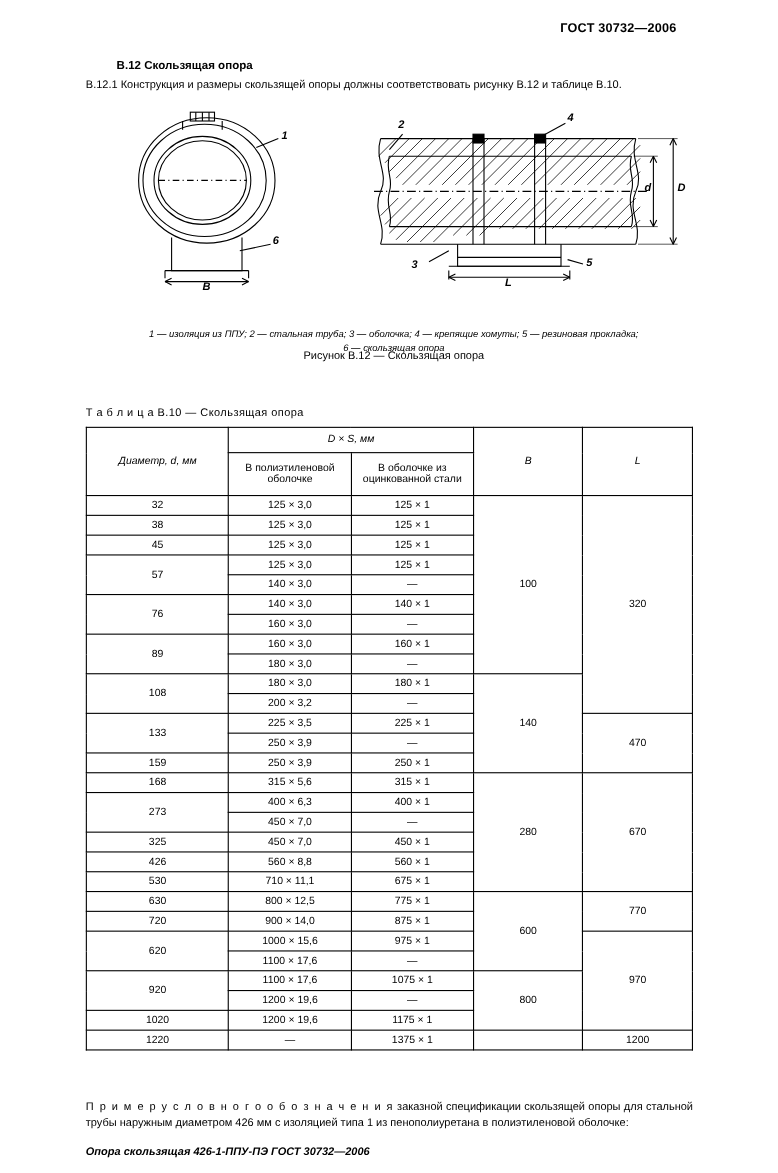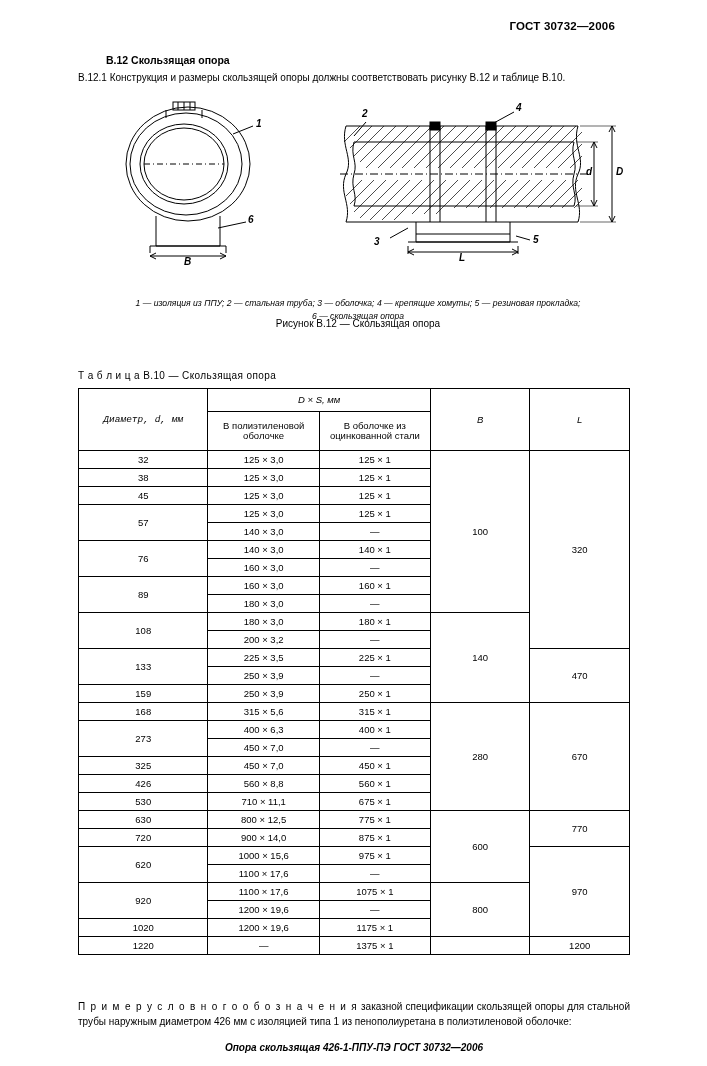--- a/index.html
+++ b/index.html
@@ -114,21 +114,20 @@
     text-align: justify;
   }
   .footer-note .lead {
     letter-spacing: 1.2px;
   }
   .footer-desig {
     position: absolute;
     left: 78px;
     top: 1042px;
     width: 552px;
-    text-align: center;
     font-size: 10px;
     font-style: italic;
     font-weight: bold;
   }
   .callout {
     position: absolute;
     font-size: 10px;
     font-style: italic;
     font-weight: bold;
   }
@@ -283,21 +282,21 @@
     <div>1 — изоляция из ППУ; 2 — стальная труба; 3 — оболочка; 4 — крепящие хомуты; 5 — резиновая прокладка;</div>
     <div>6 — скользящая опора</div>
   </div>
   <div class="fig-caption">Рисунок В.12 — Скользящая опора</div>
 
   <div class="table-title">Т а б л и ц а  В.10 — Скользящая опора</div>
 
   <table class="main">
     <thead>
       <tr>
-        <th rowspan="2" style="width:130px;font-family:Liberation Mono, monospace;" class="italic">Диаметр, d, мм</th>
+        <th rowspan="2" style="width:130px;" class="italic">Диаметр, d, мм</th>
         <th colspan="2" style="width:222px; height:22px;" class="italic">D × S, мм</th>
         <th rowspan="2" style="width:100px;" class="italic">B</th>
         <th rowspan="2" style="width:100px;" class="italic">L</th>
       </tr>
       <tr>
         <th class="hdr-tall" style="width:111px; height:38px;">В полиэтиленовой оболочке</th>
         <th class="hdr-tall" style="width:111px; height:38px;">В оболочке из оцинкованной стали</th>
       </tr>
     </thead>
     <tbody>

